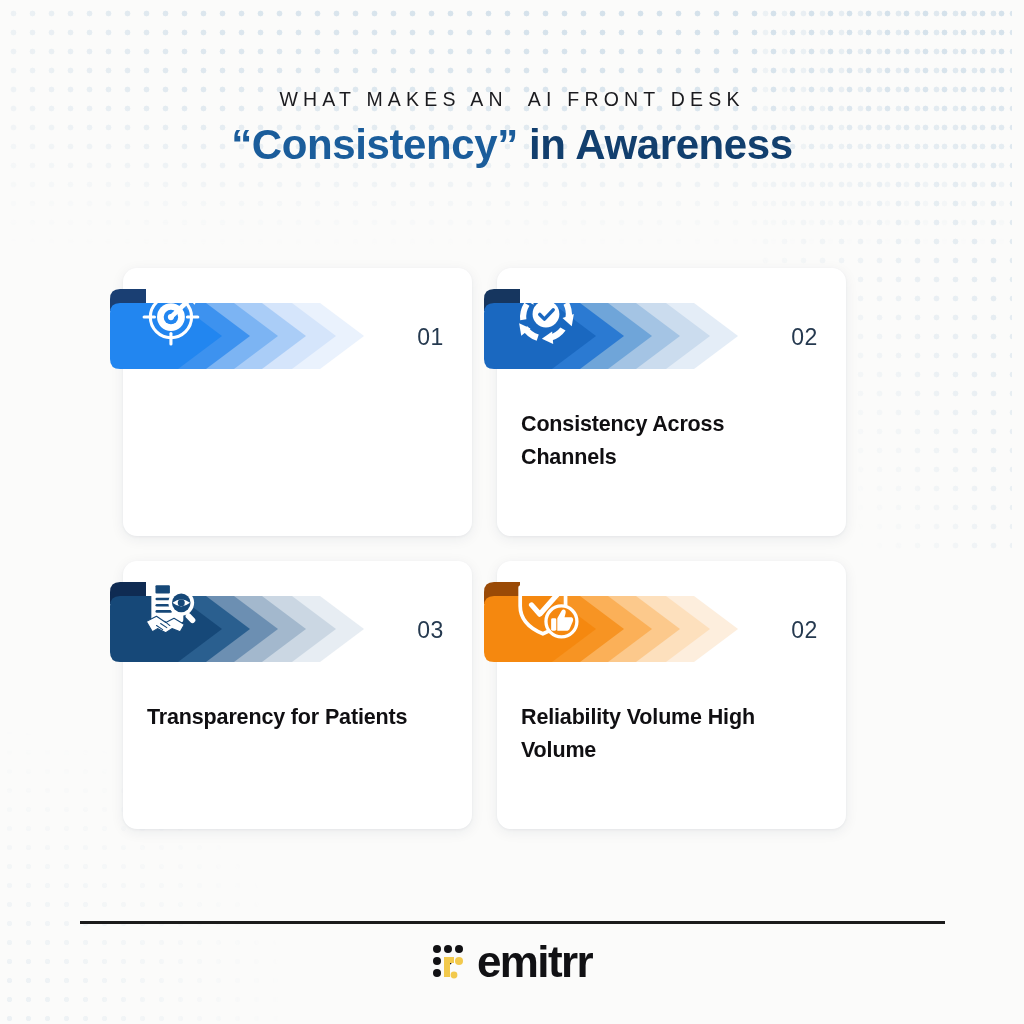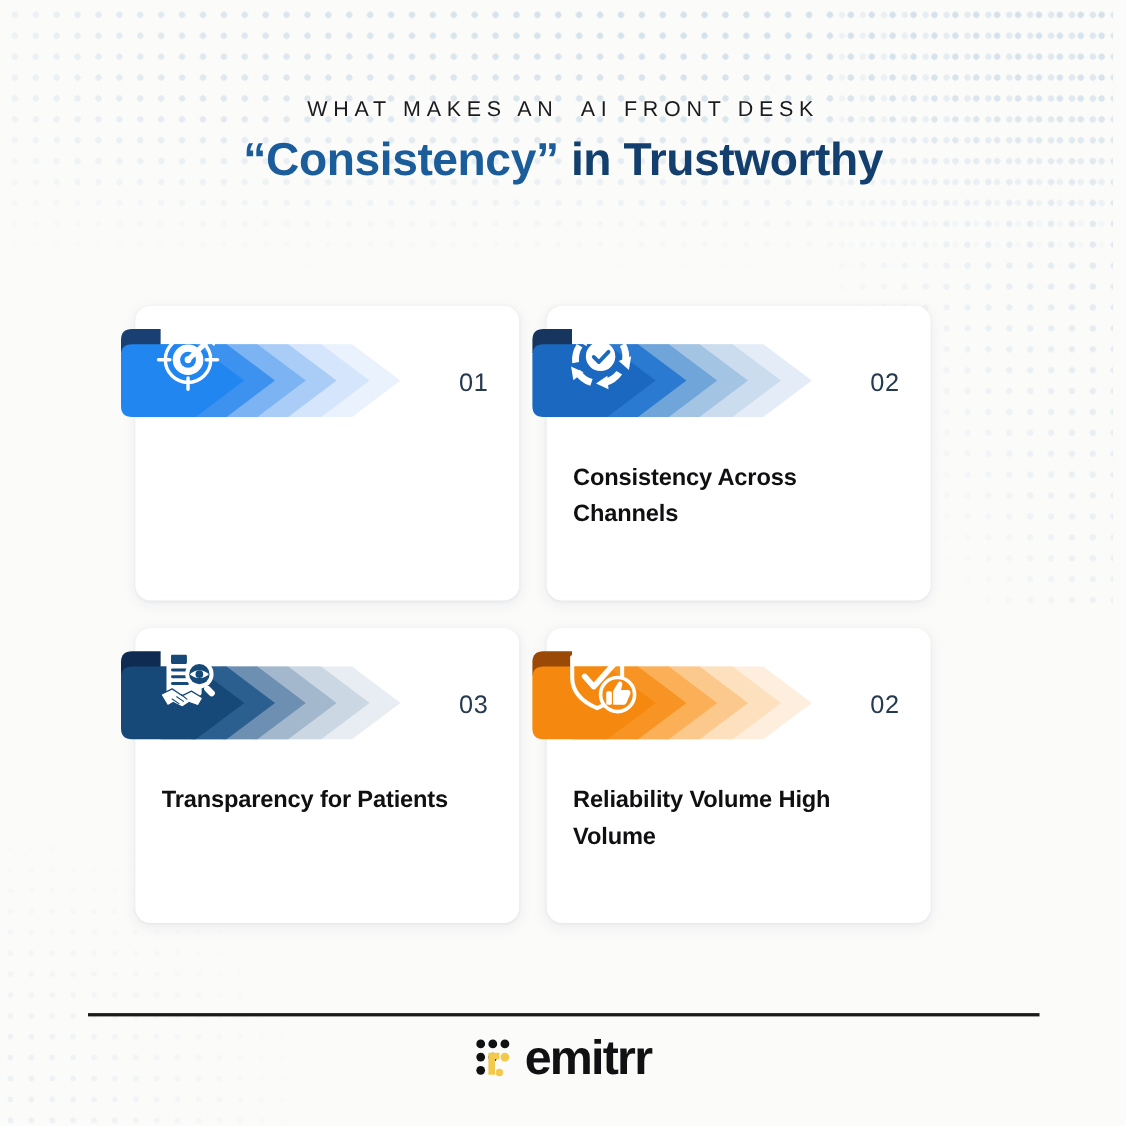--- a/index.html
+++ b/index.html
@@ -92,21 +92,21 @@
     letter-spacing: -0.4px;
     line-height: 1.12;
   }
   .headline .quoted { color: #1b5d9b; }
   .headline .rest   { color: #123f6e; }
 
   
   .grid {
     position: absolute;
     left: 123px;
-    top: 278px;
+    top: 268px;
     width: 782px;
     display: grid;
     grid-template-columns: 349px 349px;
     grid-column-gap: 84px;
     grid-row-gap: 45px;
     z-index: 4;
     gap: 25px;
   }
 
   .card {
@@ -198,21 +198,21 @@
 
 <div class="page">
 
   <div class="dots-top left-fade"></div>
   <div class="dots-right"></div>
   <div class="dots-bottomleft"></div>
 
   <div class="header">
     <div class="kicker">WHAT MAKES AN  AI FRONT DESK</div>
     <div class="headline">
-      <span class="quoted">“Consistency”</span><span class="rest"> in Trustworthy</span>
+      <span class="quoted">“Consistency”</span><span class="rest"> in Awareness</span>
     </div>
   </div>
 
   <div class="grid">
 
     <div class="card">
       <div class="banner">
         <svg viewBox="0 0 300 94" xmlns="http://www.w3.org/2000/svg">
           <path d="M0 10 q0-10 10-10 h26 v22 h-36 z" fill="#1a3f73"></path>
           <path d="M150 14 h60 l44 33 -44 33 h-60 z" fill="#eaf2fd"></path>

